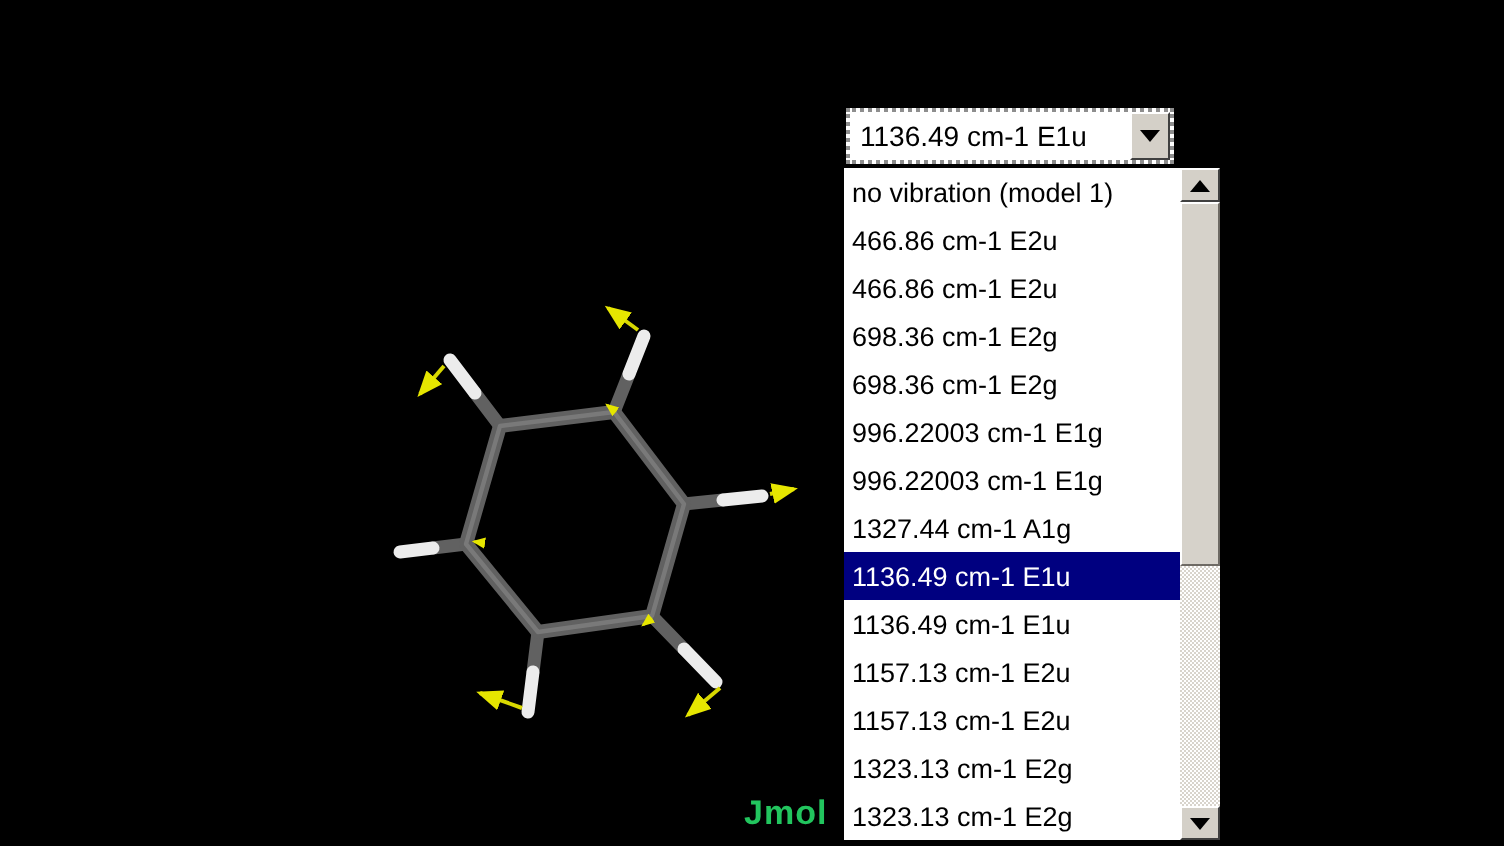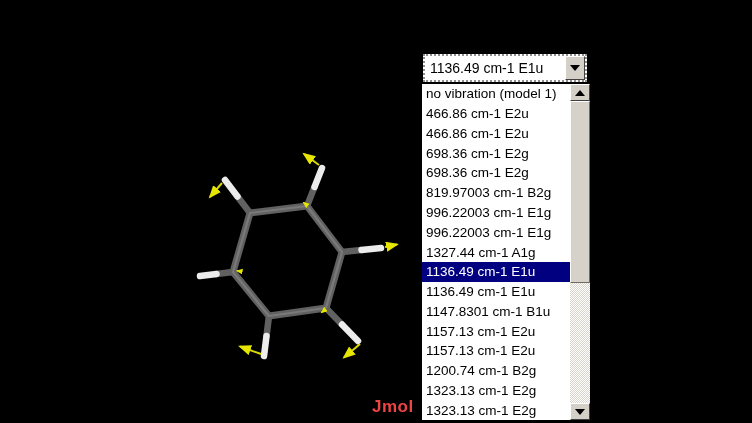--- a/index.html
+++ b/index.html
@@ -1,38 +1,38 @@
 <!DOCTYPE html>
 <html><head>
 <meta charset="utf-8">
 <style>
   html,body{margin:0;padding:0;background:#000;}
   body{width:752px;height:423px;position:relative;overflow:hidden;
        font-family:"Liberation Sans",sans-serif;}
   .stage{position:absolute;inset:0;background:#000;}
   svg.molecule{position:absolute;left:0;top:0;}
-  .watermark{position:absolute;left:372px;top:397px;color:#ef4444;
+  .watermark{position:absolute;left:372px;top:397px;color:#22c55e;
              font-size:17px;font-weight:bold;letter-spacing:0.5px;}
 
   
   .combo{position:absolute;left:423px;top:54px;width:160px;height:24px;
          border:2px dotted #8e8e8e;background:#fff;display:flex;}
   .combo-field{flex:1;background:#fff;color:#000;font-size:14px;
                line-height:24px;padding-left:5px;white-space:nowrap;overflow:hidden;}
   .combo-btn{width:20px;background:#d4d0c8;border-top:1px solid #fff;
              border-left:1px solid #fff;border-right:1px solid #404040;
              border-bottom:1px solid #404040;display:flex;align-items:center;
              justify-content:center;box-sizing:border-box;}
   .tri-down{width:0;height:0;border-left:5px solid transparent;
             border-right:5px solid transparent;border-top:6px solid #000;}
   .tri-up{width:0;height:0;border-left:5px solid transparent;
           border-right:5px solid transparent;border-bottom:6px solid #000;}
 
   
-  .list{position:absolute;left:422px;top:84px;width:168px;height:338px;
+  .list{position:absolute;left:422px;top:84px;width:188px;height:338px;
         background:#fff;display:flex;border-bottom:2px solid #000;box-sizing:border-box;}
   .list-items{flex:1;display:flex;flex-direction:column;overflow:hidden;}
   .list-row{flex:1;font-size:13.5px;color:#000;padding-left:4px;
             display:flex;align-items:center;white-space:nowrap;overflow:hidden;}
   .list-row.selected{background:#000080;color:#fff;}
 
   
   .sbar{width:20px;display:flex;flex-direction:column;}
   .sbtn{height:17px;background:#d4d0c8;border-top:1px solid #fff;
         border-left:1px solid #fff;border-right:1px solid #404040;
@@ -107,30 +107,27 @@
     </div>
   </div>
 
   <div class="list">
     <div class="list-items">
         <div class="list-row">no vibration (model 1)</div>
         <div class="list-row">466.86 cm-1 E2u</div>
         <div class="list-row">466.86 cm-1 E2u</div>
         <div class="list-row">698.36 cm-1 E2g</div>
         <div class="list-row">698.36 cm-1 E2g</div>
-        <div class="list-row">819.97003 cm-1 B2g</div>
         <div class="list-row">996.22003 cm-1 E1g</div>
         <div class="list-row">996.22003 cm-1 E1g</div>
         <div class="list-row">1327.44 cm-1 A1g</div>
         <div class="list-row selected">1136.49 cm-1 E1u</div>
         <div class="list-row">1136.49 cm-1 E1u</div>
-        <div class="list-row">1147.8301 cm-1 B1u</div>
         <div class="list-row">1157.13 cm-1 E2u</div>
         <div class="list-row">1157.13 cm-1 E2u</div>
-        <div class="list-row">1200.74 cm-1 B2g</div>
         <div class="list-row">1323.13 cm-1 E2g</div>
         <div class="list-row">1323.13 cm-1 E2g</div>
       </div>
     <div class="sbar">
       <div class="sbtn">
         <div class="tri-up"></div>
       </div>
       <div class="sthumb"></div>
       <div class="strack"></div>
       <div class="sbtn">

